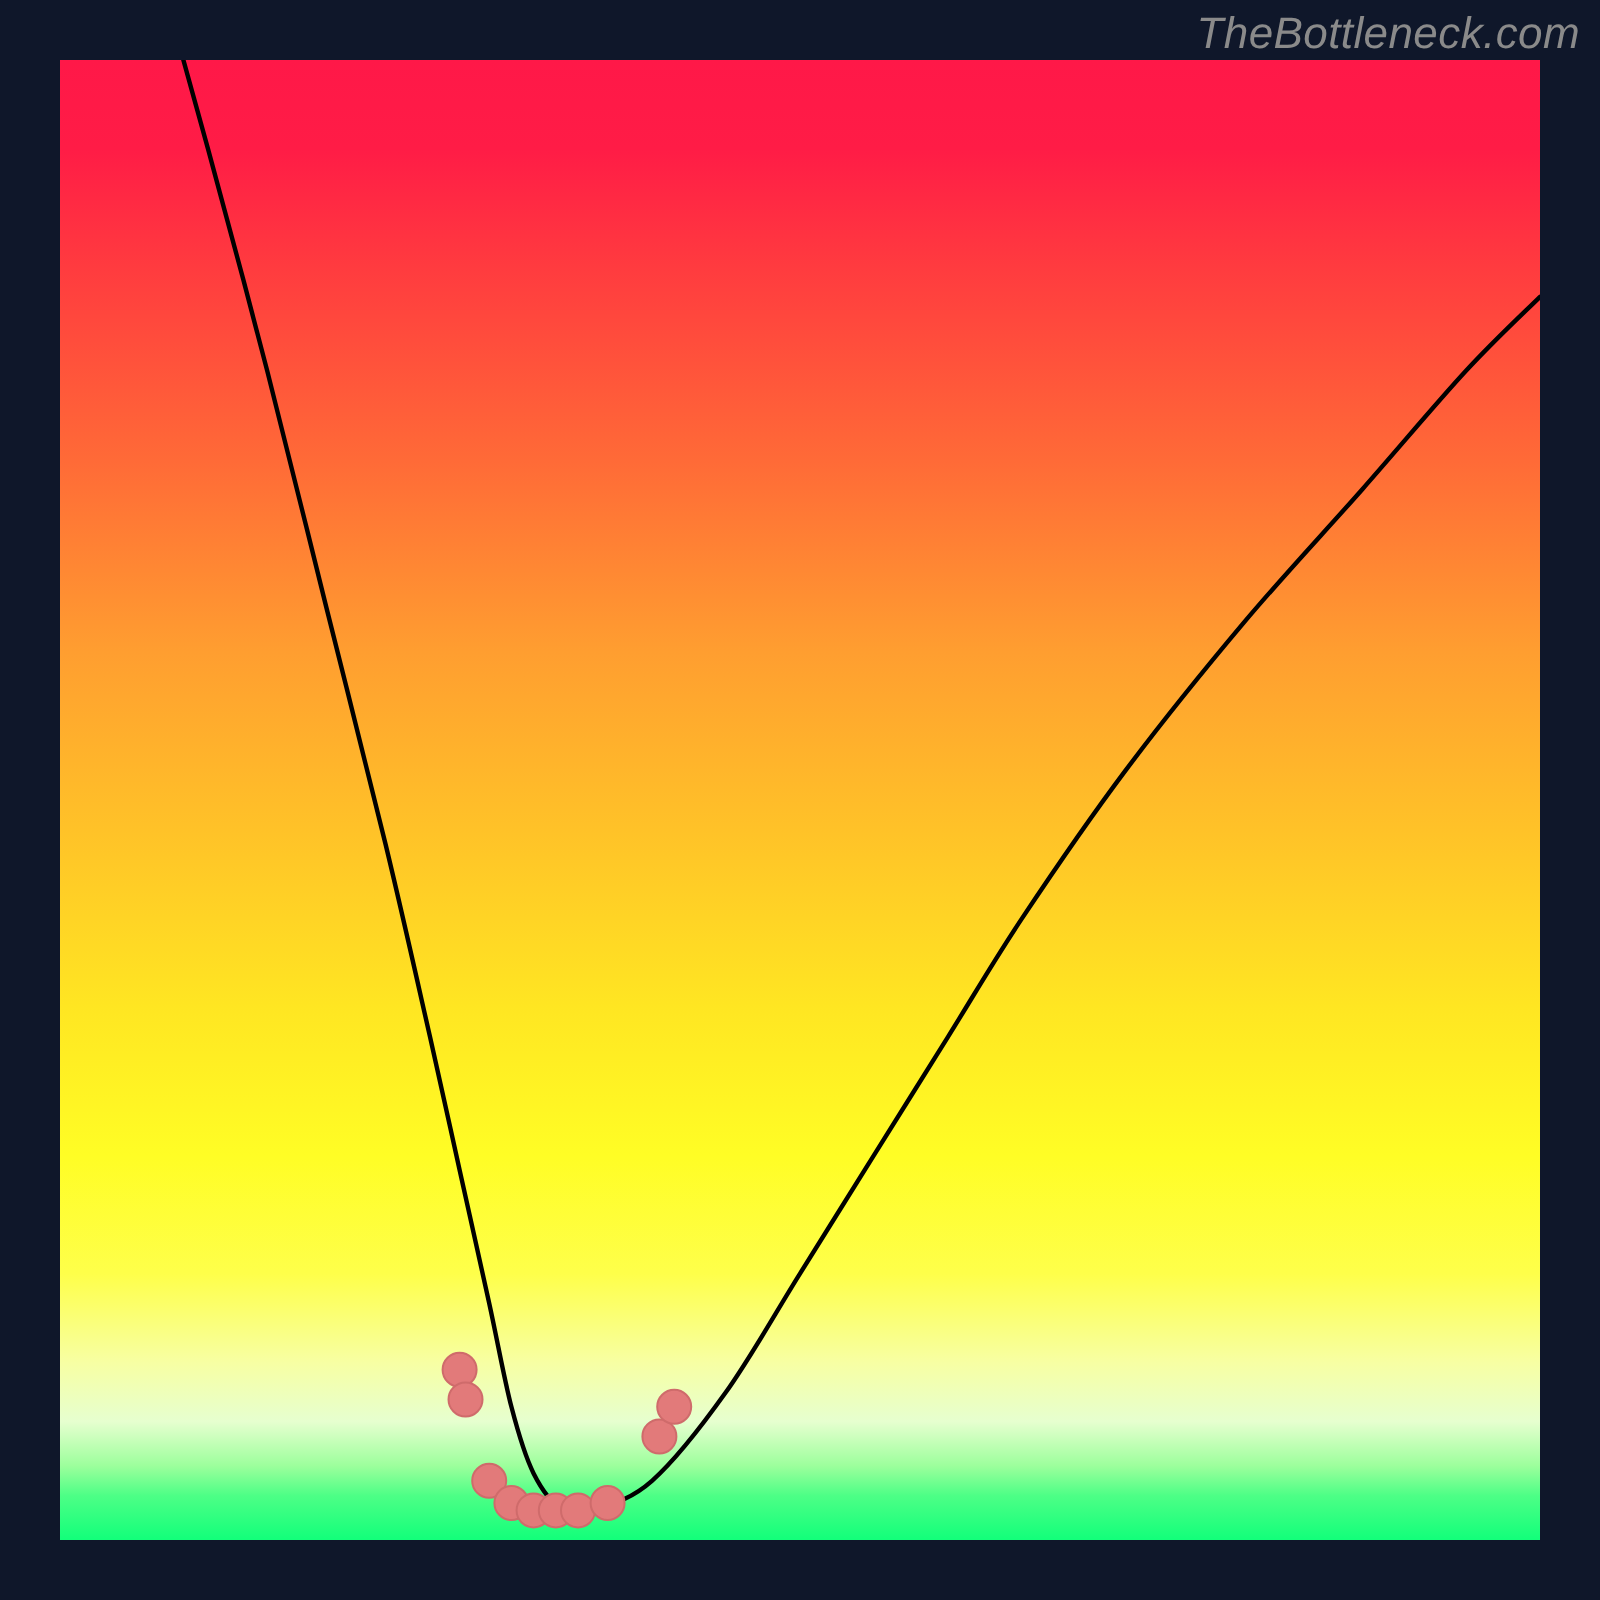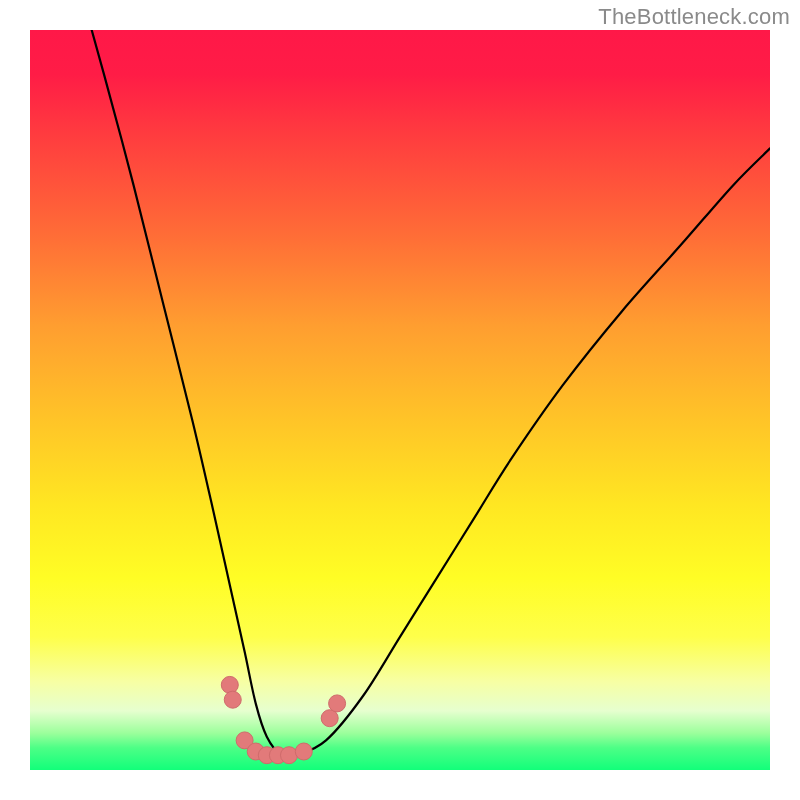--- a/index.html
+++ b/index.html
@@ -10,21 +10,22 @@
     background: #000000;
     overflow: hidden;
     font-family: Arial, Helvetica, sans-serif;
   }
   .frame {
     position: absolute;
     left: 0;
     top: 0;
     width: 800px;
     height: 800px;
-    background: #ffffff;
+    background: #0f172a;
+    font-style: italic;
   }
   .plot-area {
     position: absolute;
     left: 30px;
     top: 30px;
     width: 740px;
     height: 740px;
     background: linear-gradient(
       to bottom,
       #ff1848 0%,

